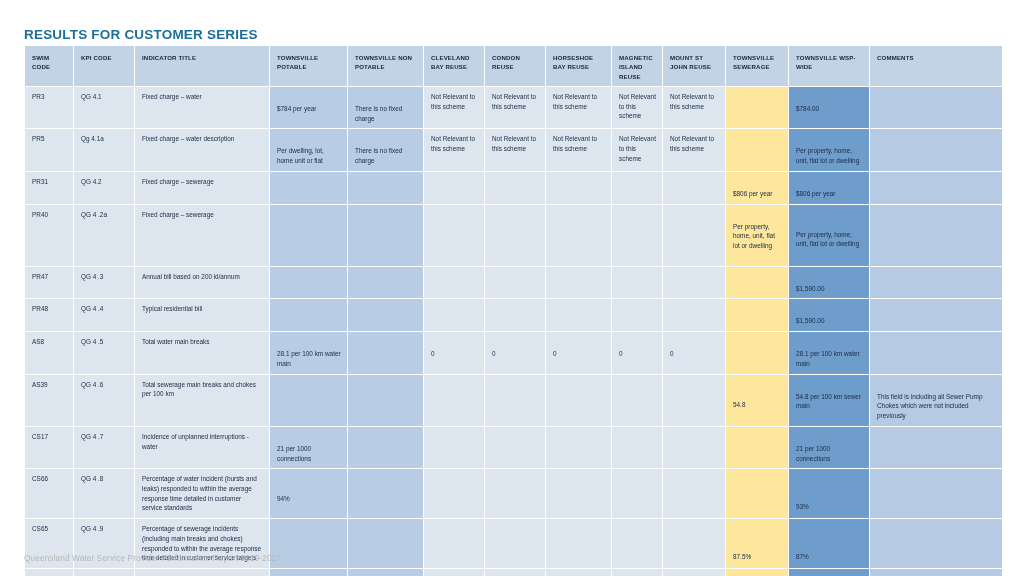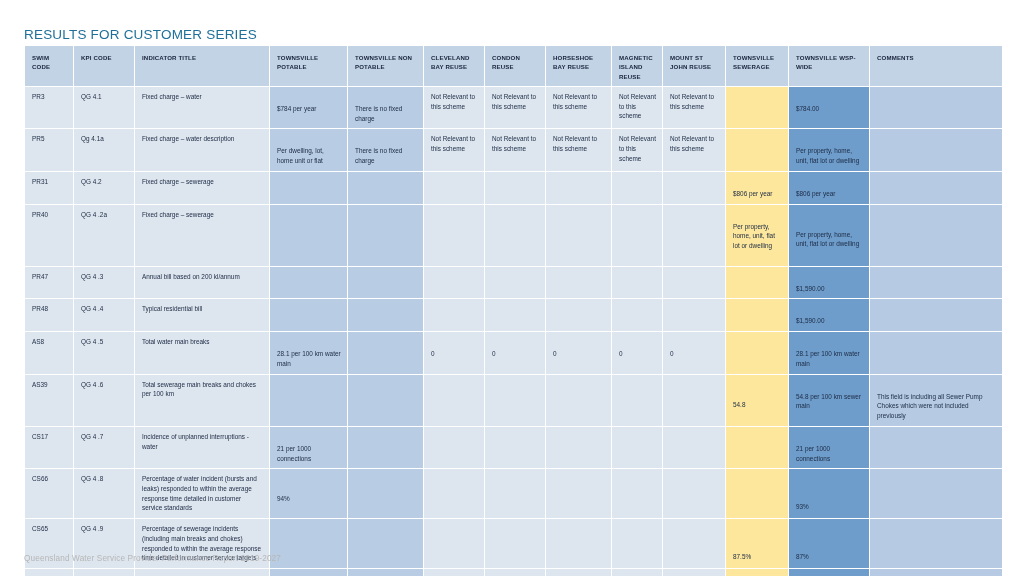--- a/index.html
+++ b/index.html
@@ -21,21 +21,21 @@
     left: 0; top: 0;
     width: 1024px;
     height: 576px;
     background: #ffffff;
   }
   #page-title {
     position: absolute;
     left: 24px;
     top: 27px;
     font-size: 13.5px;
-    font-weight: normal;
+    font-weight: bold;
     letter-spacing: 0.2px;
     color: #1f7099;
     white-space: nowrap;
   }
   #table-wrap {
     position: absolute;
     left: 24px;
     top: 45px;
     width: 976px;
   }

